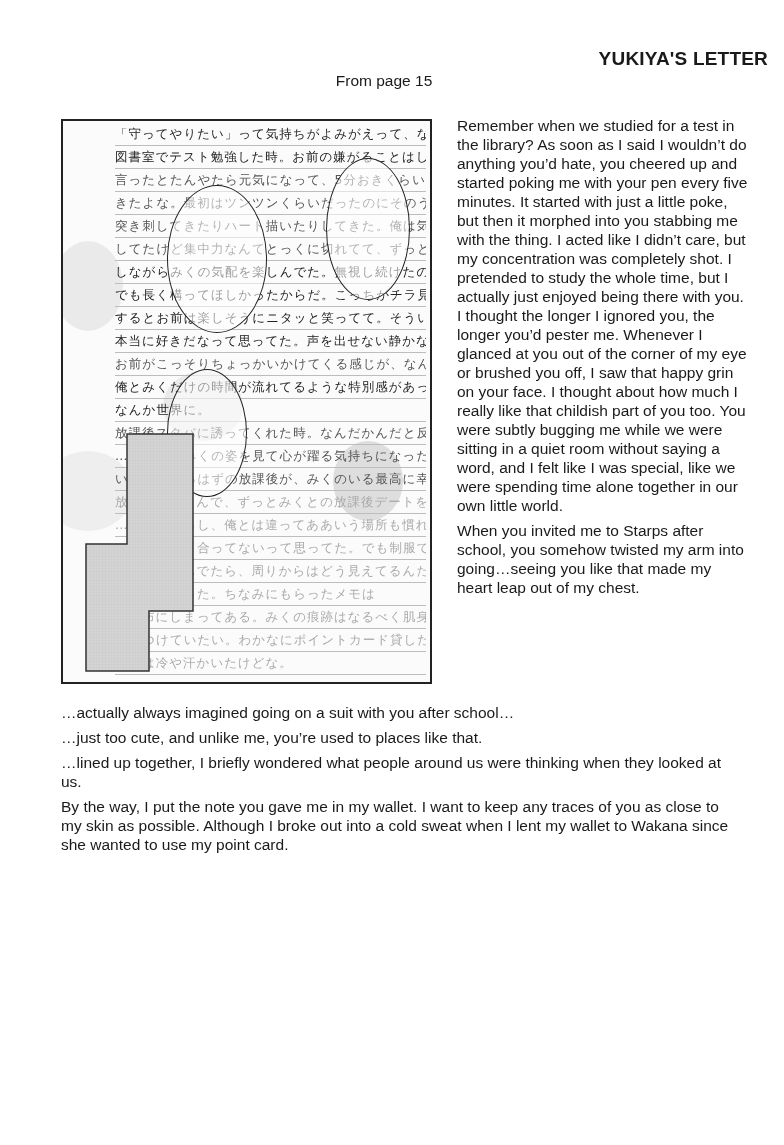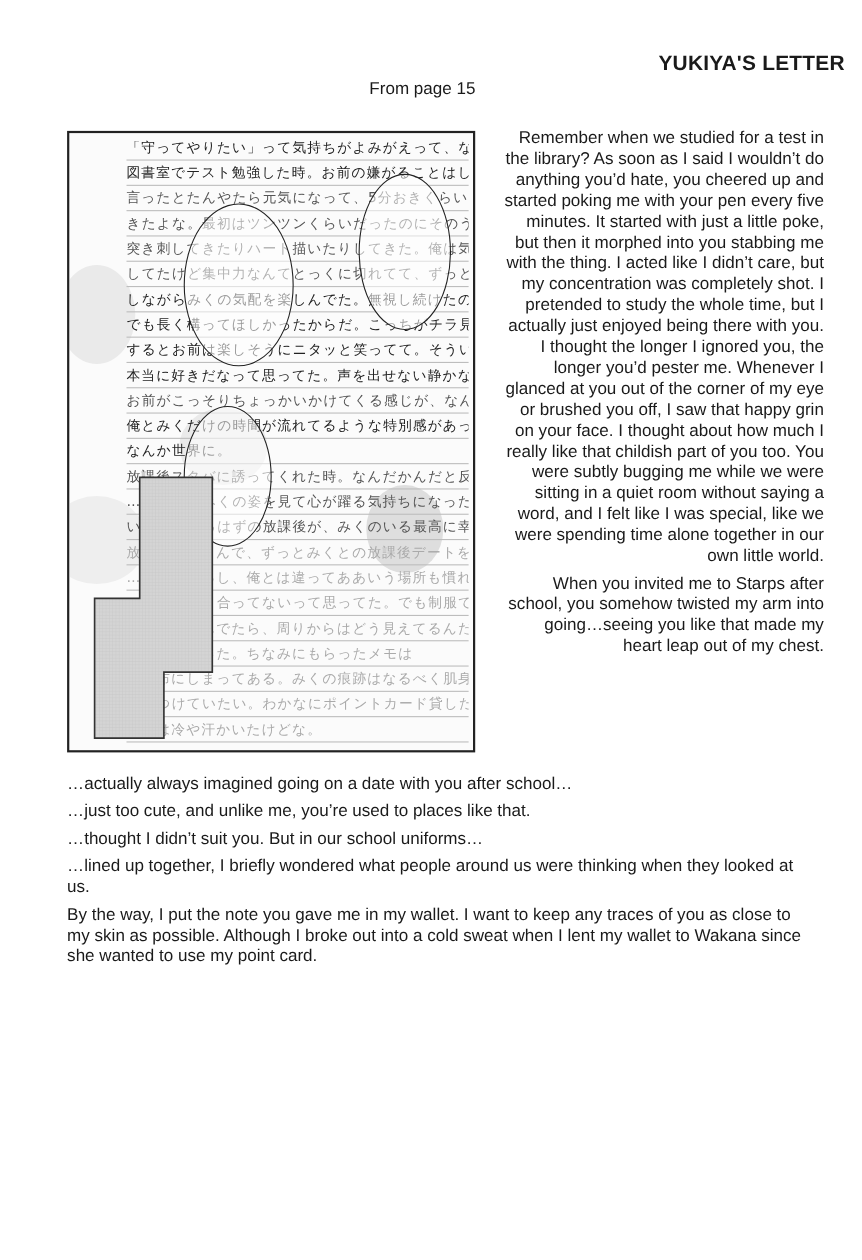--- a/index.html
+++ b/index.html
@@ -14,21 +14,21 @@
   .hw-lines { position: absolute; left: 52px; top: 2px; right: 4px; }
   .hw-line { height: 22px; line-height: 22px; font-size: 12.5px; color: #555;
              border-bottom: 1px solid #bdbdbd; white-space: nowrap; overflow: hidden;
              font-family: "DejaVu Sans", sans-serif; letter-spacing: 1px; }
   .hw-line.dark { color: #222; }
   .hw-line.faint { color: #aaa; }
   .sketch { position: absolute; border-radius: 50%; background: rgba(160,160,160,0.18); }
   .oval { position: absolute; border: 1.5px solid #222; border-radius: 50%; background: rgba(255,255,255,0.55); }
   .redact { position: absolute; }
   .right-col { position: absolute; left: 457px; top: 116px; width: 292px;
-               font-size: 15.5px; line-height: 19px; text-align: right; }
+               font-size: 15.5px; line-height: 19px; }
   .right-col p { margin: 0 0 6px 0; }
   .bottom { position: absolute; left: 61px; top: 703px; width: 670px;
             font-size: 15.5px; line-height: 19px; }
   .bottom p { margin: 0 0 6px 0; }
 </style>
 </head>
 <body>
 
 <div>
   <div class="title">YUKIYA'S LETTER</div>
@@ -82,19 +82,18 @@
       <polygon points="64,313 130,313 130,490 86,490 86,550 23,550 23,423 64,423" fill="url(#grid)" stroke="#333" stroke-width="1.5"></polygon>
     </svg>
   </div>
 
   <div class="right-col">
     <p>Remember when we studied for a test in the library? As soon as I said I wouldn’t do anything you’d hate, you cheered up and started poking me with your pen every five minutes. It started with just a little poke, but then it morphed into you stabbing me with the thing. I acted like I didn’t care, but my concentration was completely shot. I pretended to study the whole time, but I actually just enjoyed being there with you. I thought the longer I ignored you, the longer you’d pester me. Whenever I glanced at you out of the corner of my eye or brushed you off, I saw that happy grin on your face. I thought about how much I really like that childish part of you too. You were subtly bugging me while we were sitting in a quiet room without saying a word, and I felt like I was special, like we were spending time alone together in our own little world.</p>
     <p>When you invited me to Starps after school, you somehow twisted my arm into going…seeing you like that made my heart leap out of my chest.</p>
   </div>
 
   <div class="bottom">
-    <p>…actually always imagined going on a date with you after school…</p>
+    <p>…actually always imagined going on a suit with you after school…</p>
     <p>…just too cute, and unlike me, you’re used to places like that.</p>
-    <p>…thought I didn’t suit you. But in our school uniforms…</p>
     <p>…lined up together, I briefly wondered what people around us were thinking when they looked at us.</p>
     <p>By the way, I put the note you gave me in my wallet. I want to keep any traces of you as close to my skin as possible. Although I broke out into a cold sweat when I lent my wallet to Wakana since she wanted to use my point card.</p>
   </div>
 </div>
 
 </body></html>

